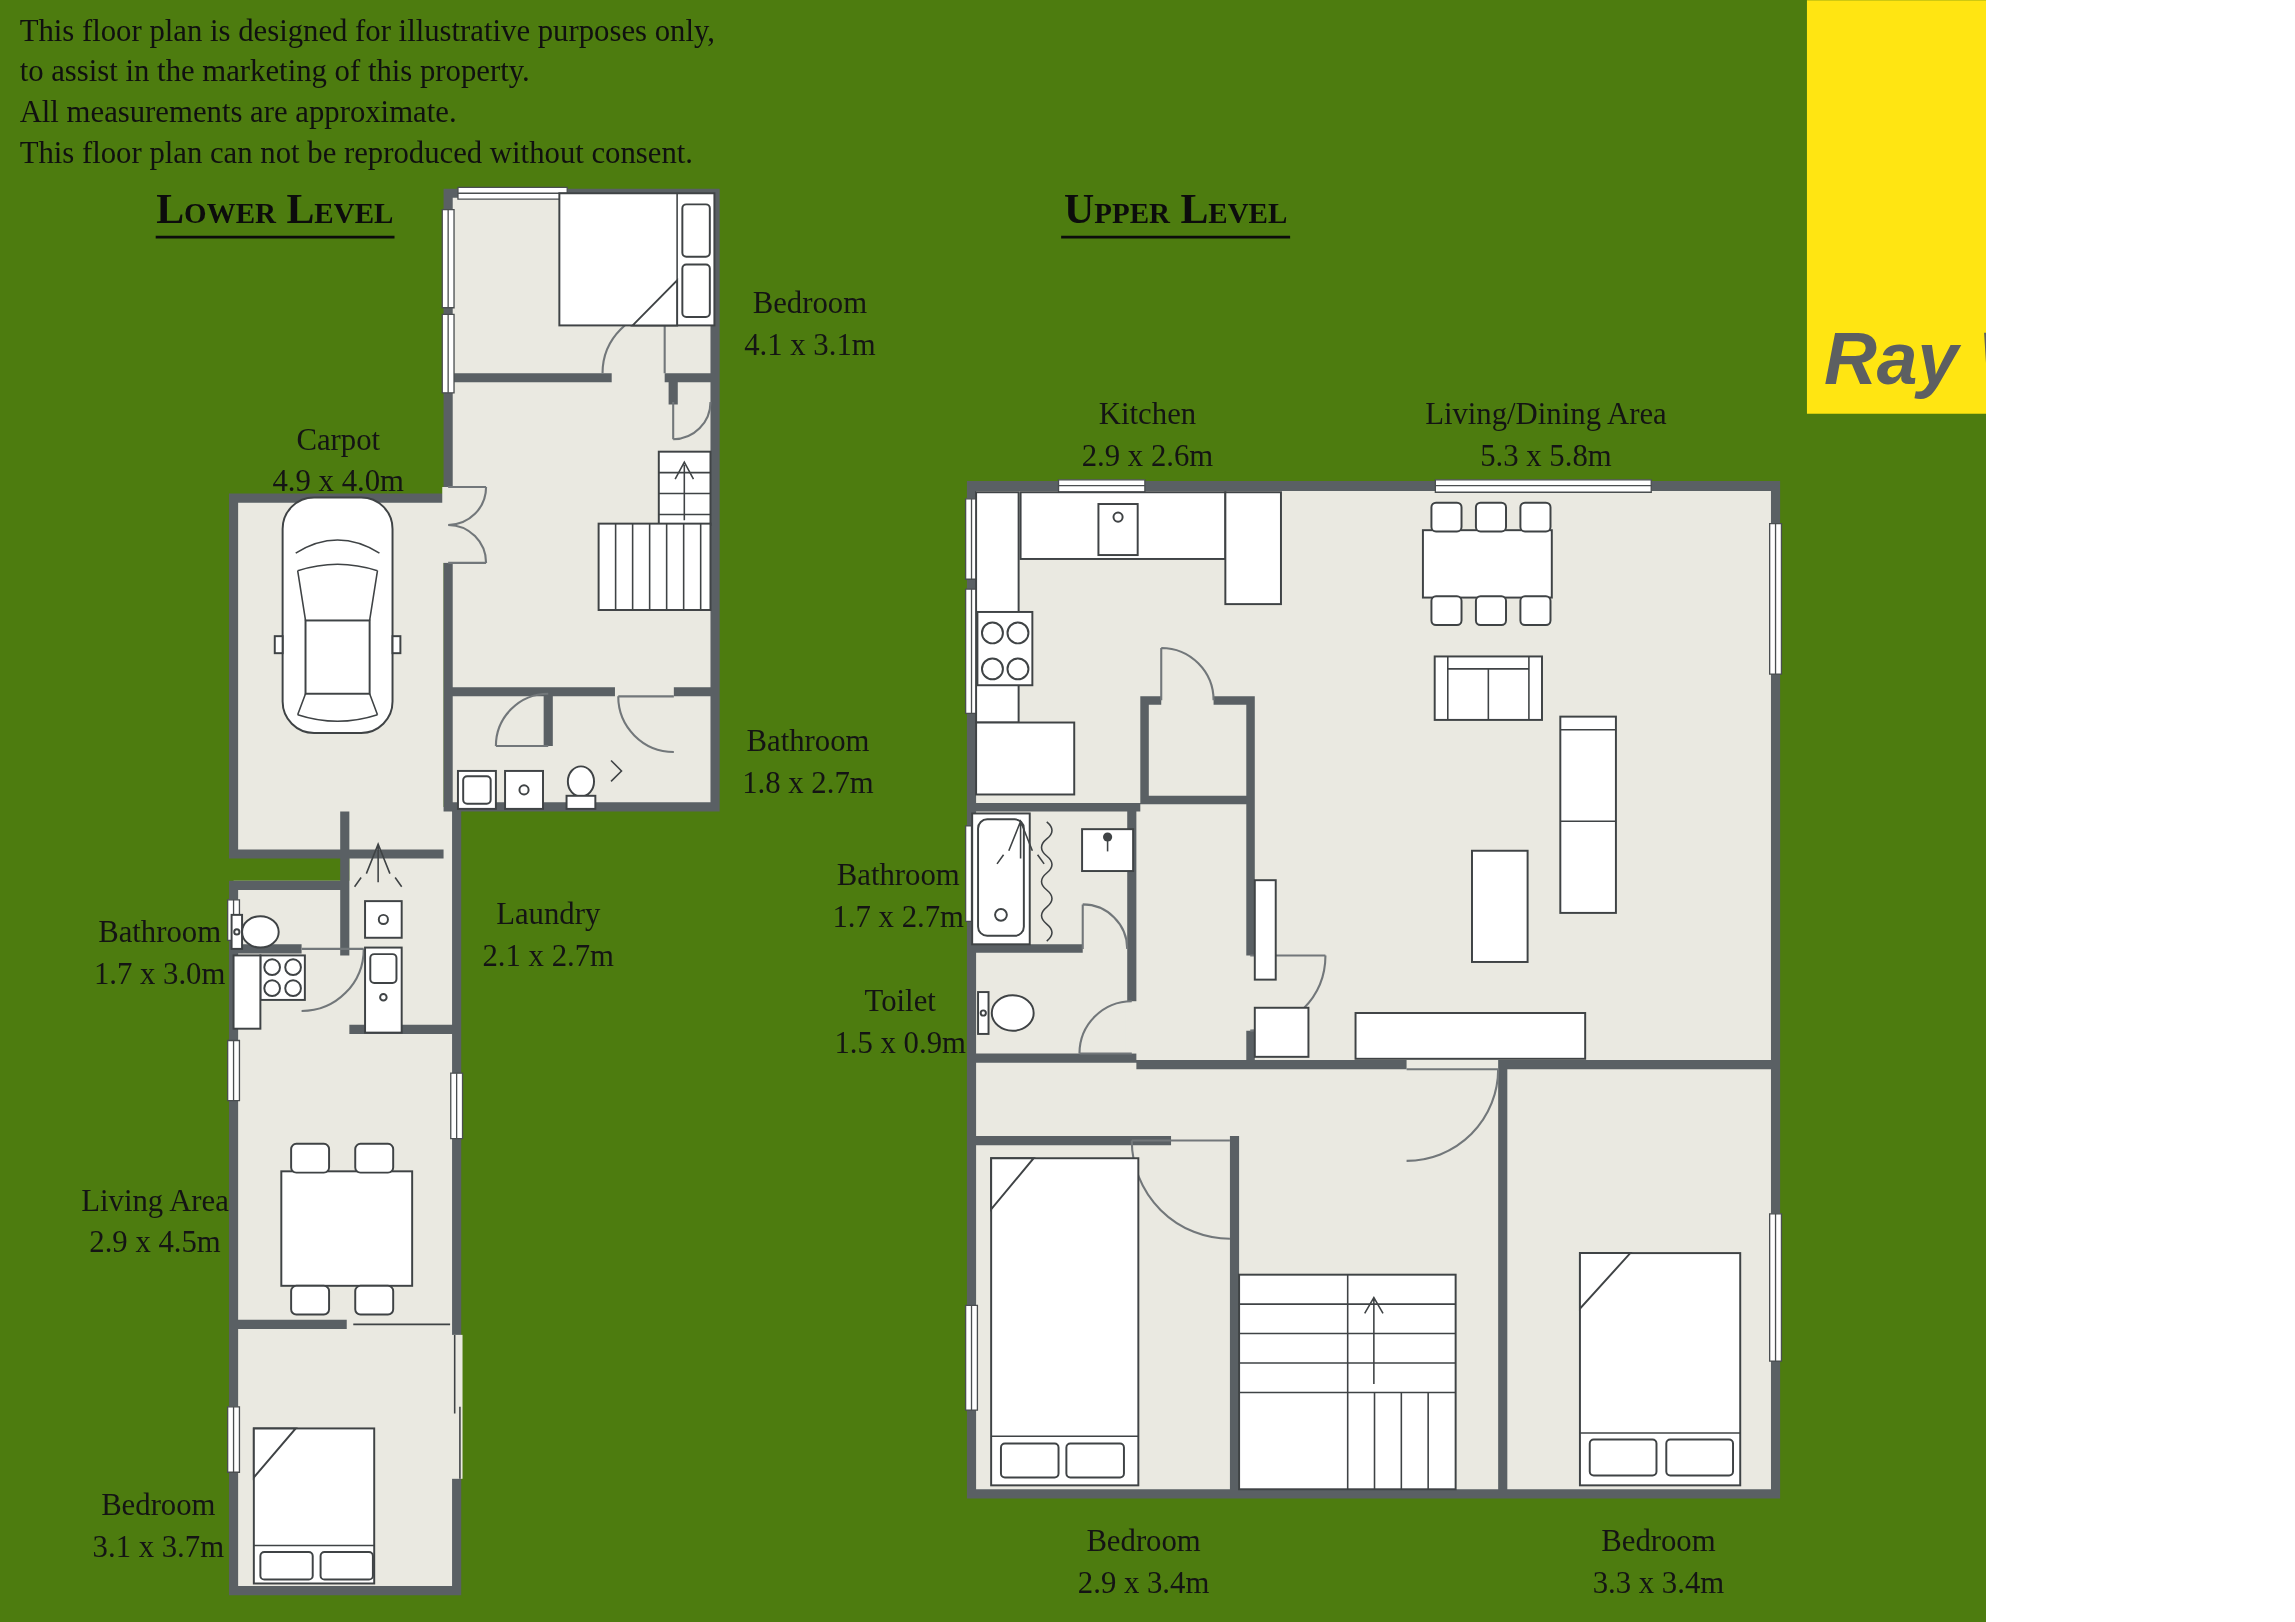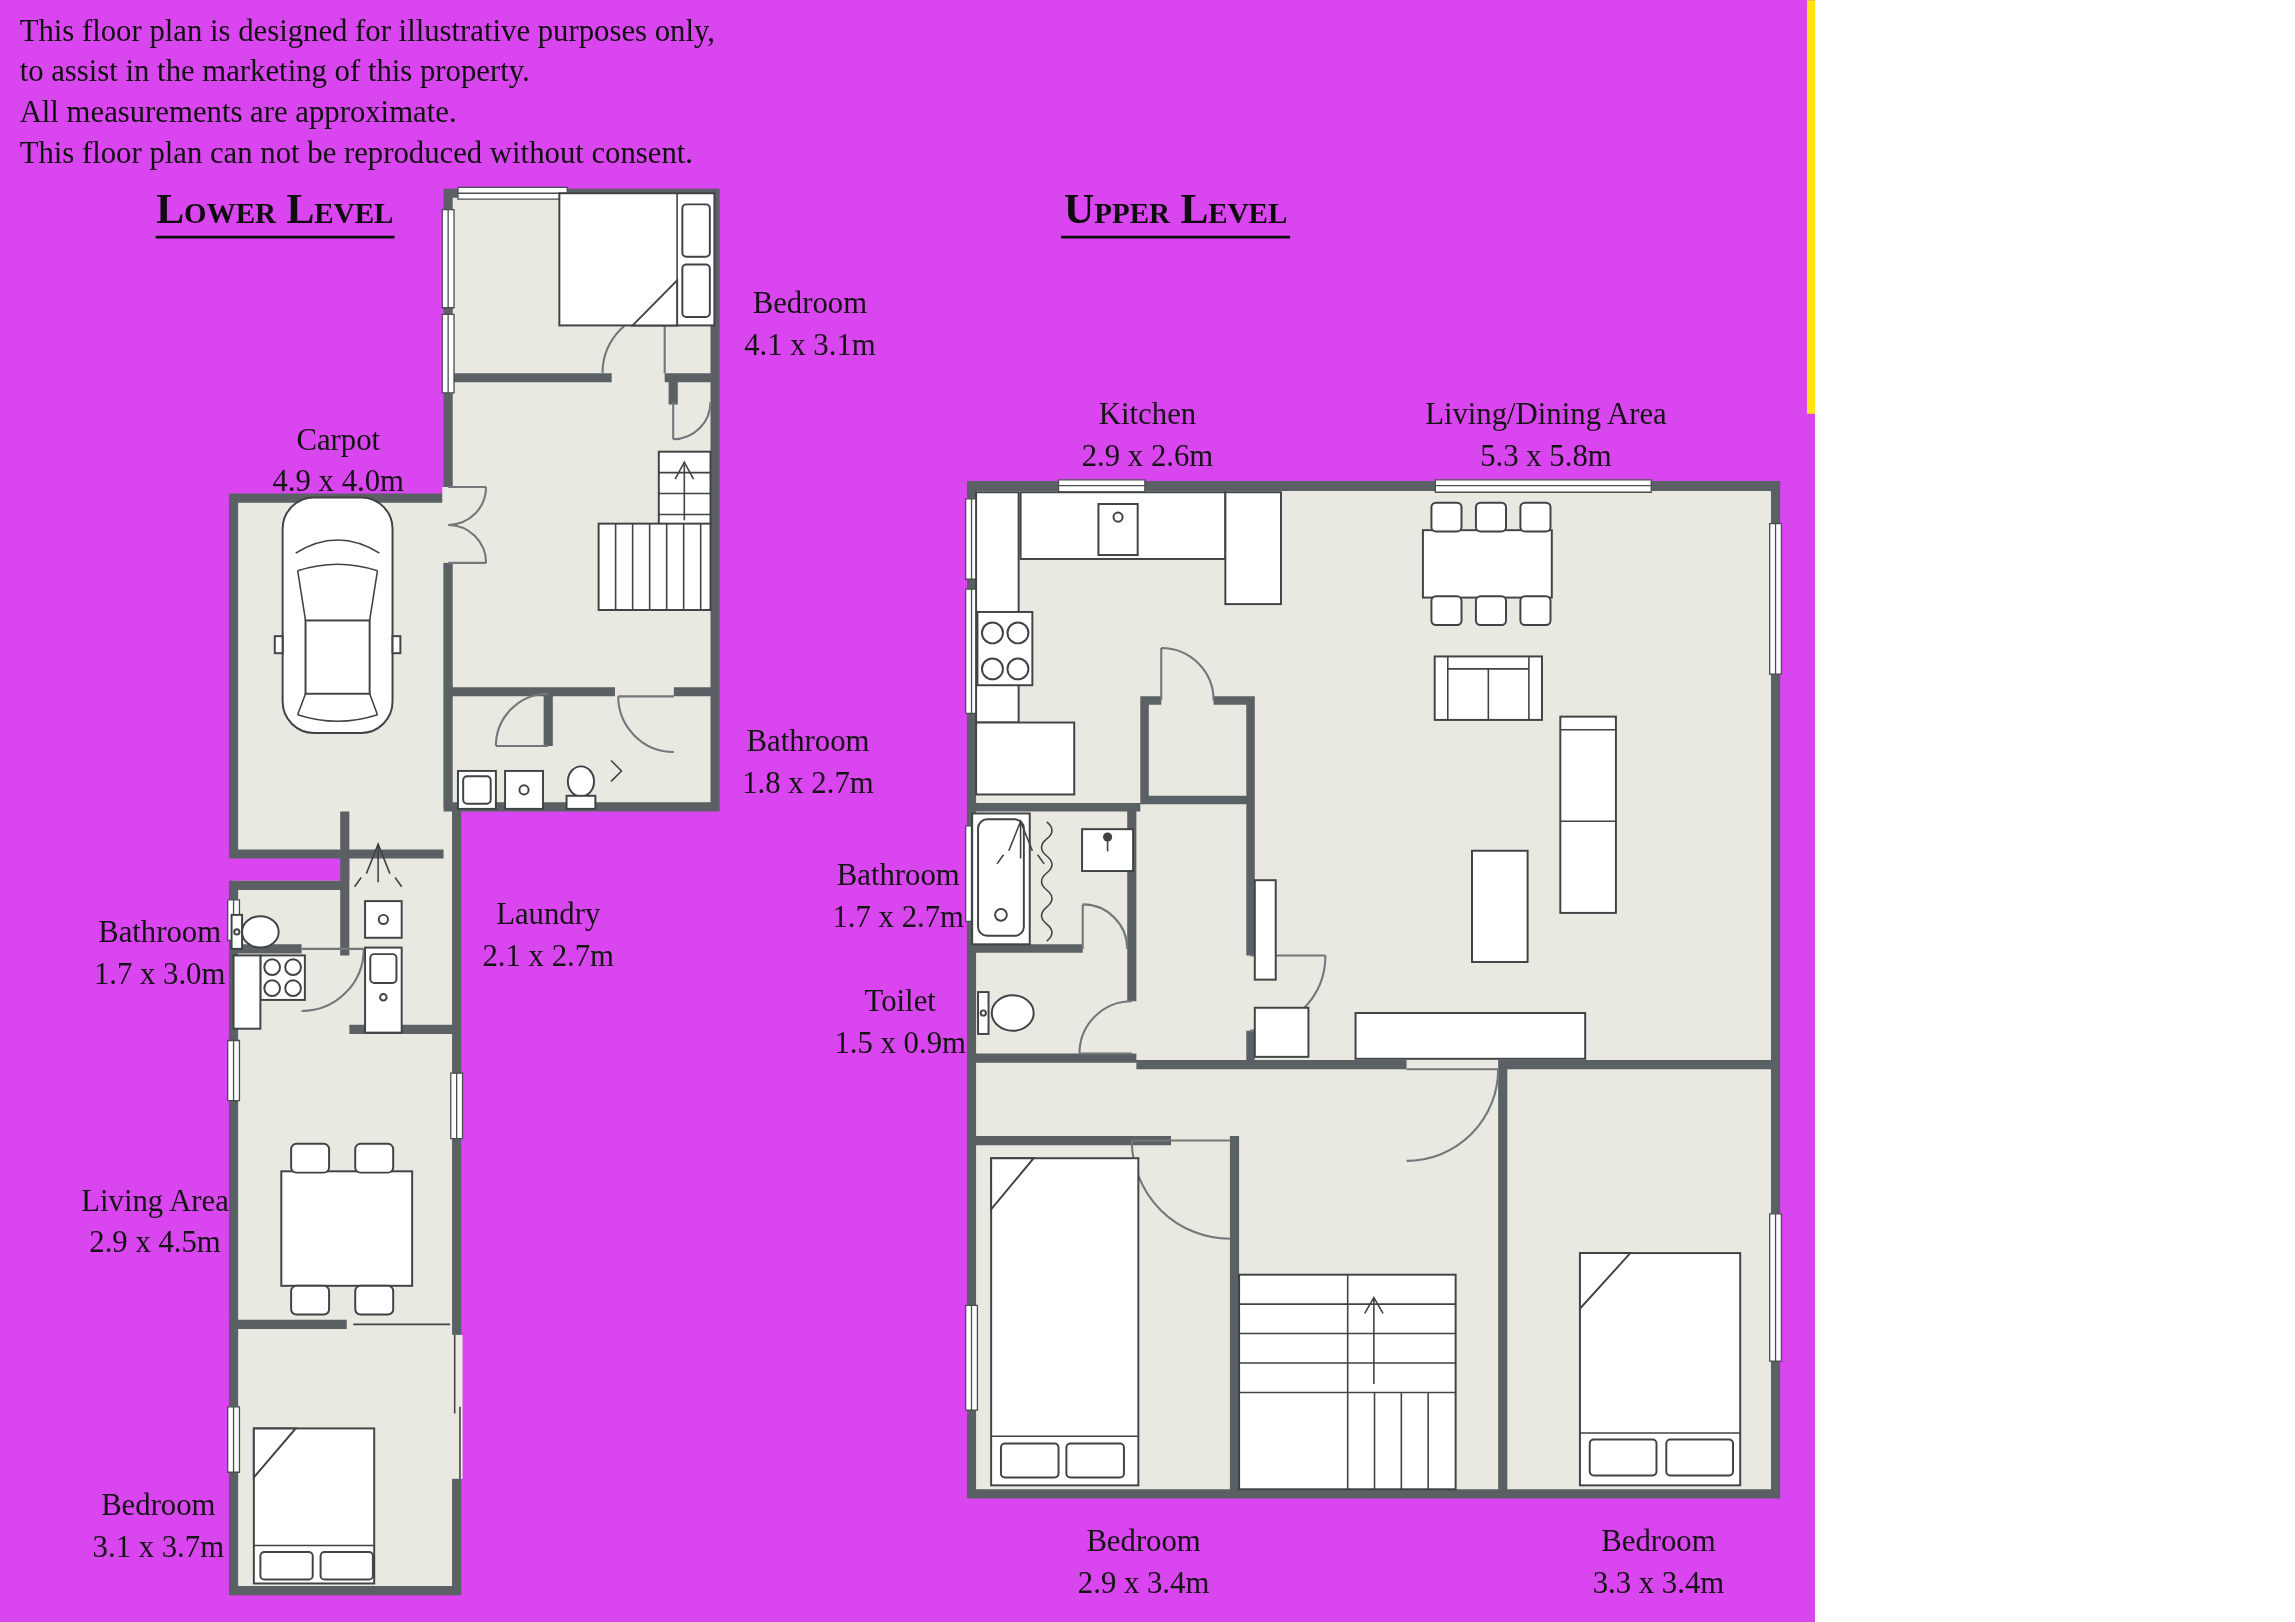--- a/index.html
+++ b/index.html
@@ -1,16 +1,16 @@
 <!DOCTYPE html>
 <html style="font-size:10.5px"><head>
 <meta charset="utf-8">
 <style>
   html,body{margin:0;padding:0;background:#ffffff;}
-  .stage{position:relative;width:1815px;height:1623px;background:#d946ef;overflow:hidden;}
+  .stage{position:relative;width:1986px;height:1623px;background:#4d7c0f;overflow:hidden;}
   svg{position:absolute;left:0;top:0;}
   .wall{fill:#5a6064;}
   .floor{fill:#eae9e1;}
   .gap{fill:#eae9e1;}
   .win{fill:#ffffff;stroke:#4a4e50;stroke-width:2;}
   .winline{stroke:#4a4e50;stroke-width:2;fill:none;}
   .furn{fill:#ffffff;stroke:#3f4345;stroke-width:3;}
   .nf{fill:none;stroke:#3f4345;stroke-width:3;}
   .thin{fill:none;stroke:#3f4345;stroke-width:2.4;}
   .arc{fill:none;stroke:#72777a;stroke-width:3.2;}

